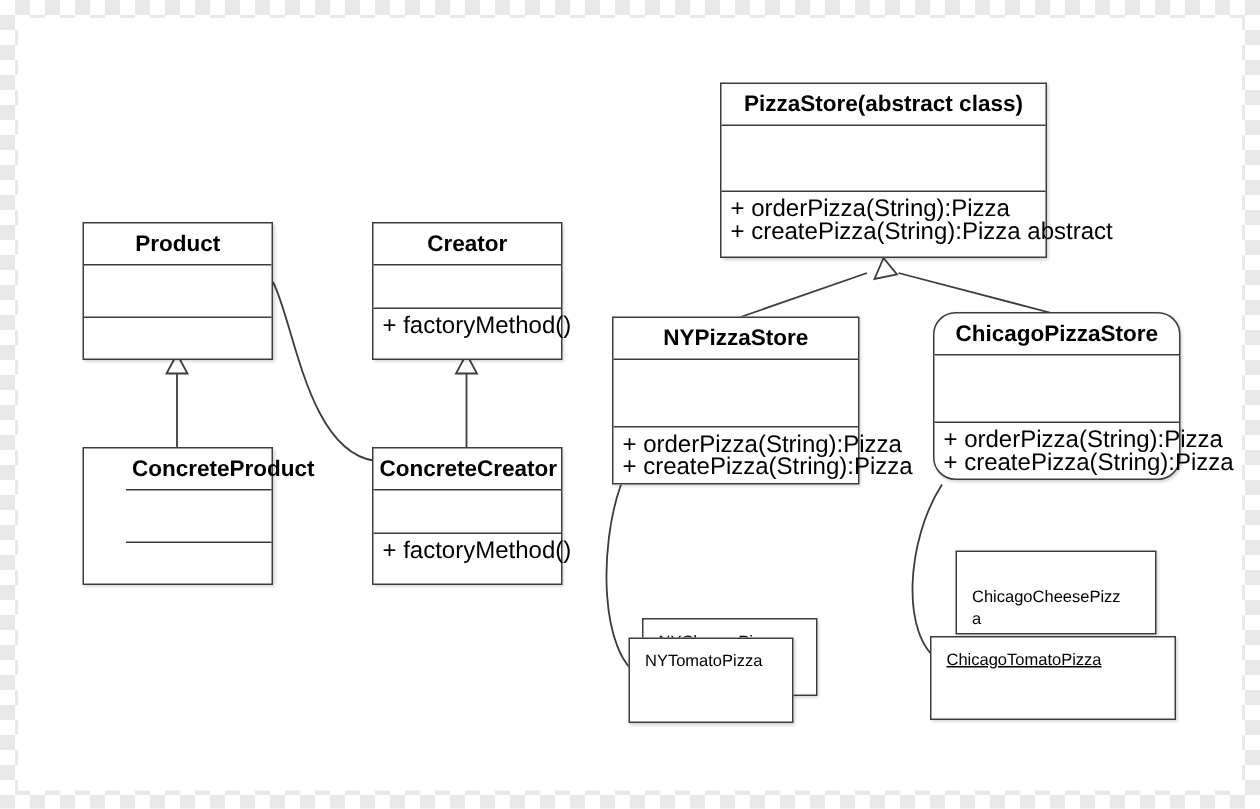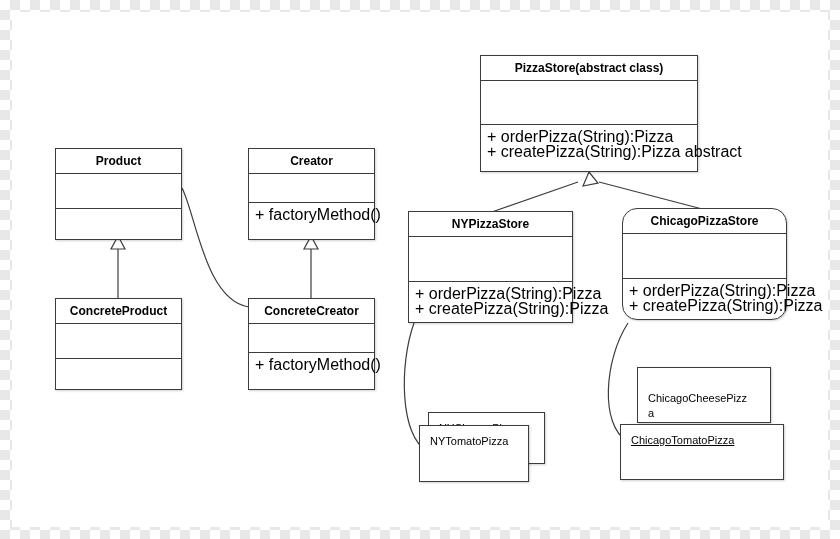--- a/index.html
+++ b/index.html
@@ -49,21 +49,21 @@
     position: absolute;
     box-sizing: border-box;
     background: #ffffff;
     border: 1px solid #3c3c3c;
     box-shadow: 1px 1px 2px rgba(0,0,0,0.18);
   }
   .uml-name {
     box-sizing: border-box;
     text-align: center;
     font-weight: bold;
-    font-size: 12px;
+    font-size: 15px;
     color: #000000;
     padding: 5px 4px 5px 4px;
     border-bottom: 1px solid #3c3c3c;
     white-space: nowrap;
   }
   .uml-attrs {
     box-sizing: border-box;
     border-bottom: 1px solid #3c3c3c;
   }
   .uml-ops {
@@ -136,21 +136,21 @@
   </div>
 
   <div class="uml-class" style="left:248px; top:148px; width:127px; height:92px;">
     <div class="uml-name">Creator</div>
     <div class="uml-attrs" style="height:29px;"></div>
     <div class="uml-ops">
       <div class="op">+ factoryMethod()</div>
     </div>
   </div>
 
-  <div class="uml-class" style="left:55px; top:298px; width:127px; height:92px;">
+  <div class="uml-class" style="left:55px; top:298px; width:127px; height:92px;padding-left:28px;">
     <div class="uml-name">ConcreteProduct</div>
     <div class="uml-attrs" style="height:35px;"></div>
     <div class="uml-ops" style="height:34px;"></div>
   </div>
 
   <div class="uml-class" style="left:248px; top:298px; width:127px; height:92px;">
     <div class="uml-name">ConcreteCreator</div>
     <div class="uml-attrs" style="height:29px;"></div>
     <div class="uml-ops">
       <div class="op">+ factoryMethod()</div>

